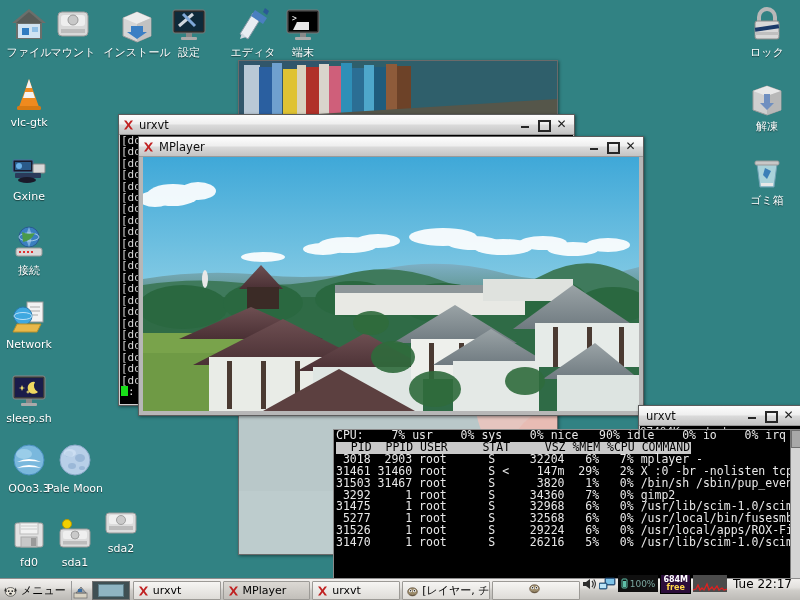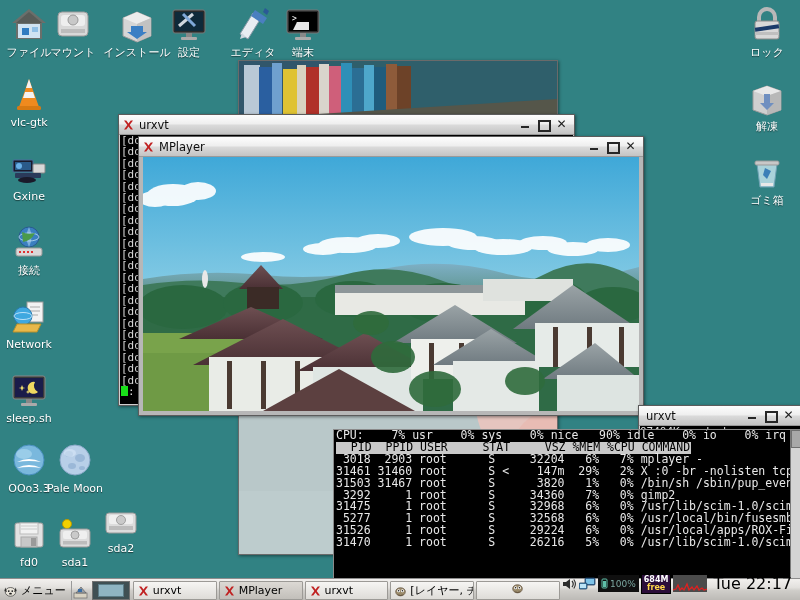--- a/index.html
+++ b/index.html
@@ -79,21 +79,21 @@
   .pager{width:36px;height:17px;background:#3f4f53;border:1px solid #717171;display:flex;
      align-items:center;justify-content:center;margin:0 2px;cursor:pointer;}
   .pager i{display:block;width:24px;height:11px;background:#8fb4c2;border:1px solid #5a7b86;}
   .tray{margin-left:auto;display:flex;align-items:center;gap:2px;padding-right:3px;height:33px;}
   .trayitem{display:flex;align-items:center;cursor:pointer;}
   .memb{background:#2b0d3a;color:#fff;font-size:8px;line-height:8px;font-weight:bold;
      text-align:center;padding:1px 2px;border:1px solid #000;font-family:"DejaVu Sans",sans-serif;}
   .gauge{background:#101010;color:#7ba7a0;font-size:9px;display:flex;align-items:center;
      gap:2px;padding:1px 3px;height:15px;}
   .graph{width:34px;height:17px;background:#4b4b4b;position:relative;overflow:hidden;}
-  .clock{font-size:16px;padding:0 5px 0 4px;white-space:nowrap;}
+  .clock{font-size:12px;padding:0 5px 0 4px;white-space:nowrap;}
 </style>
 </head>
 <body>
 
 <div class="desktop"></div>
 
 <div id="icons-top">
     <div class="dicon" style="left: -8px; top: 4px;">
       <span class="gl">
         <svg class="icn" viewBox="0 0 40 40">

